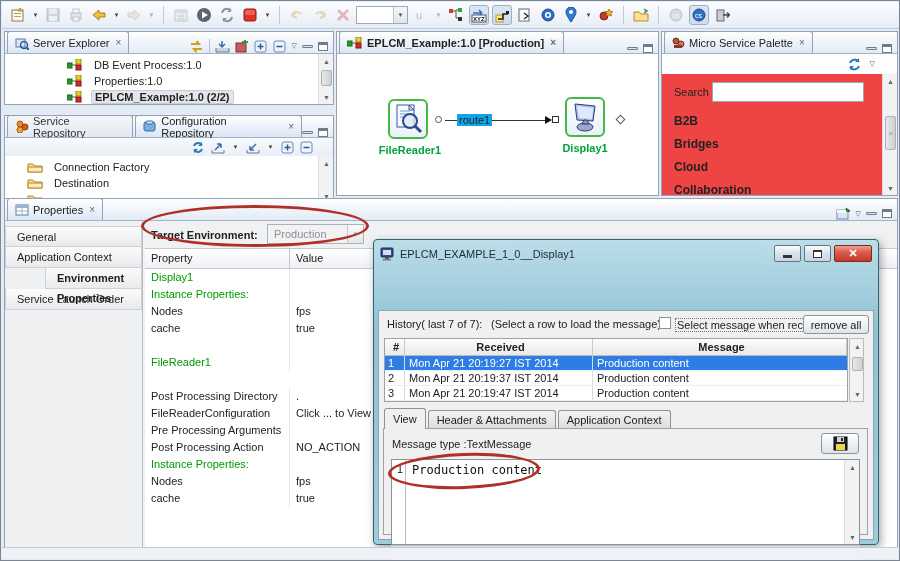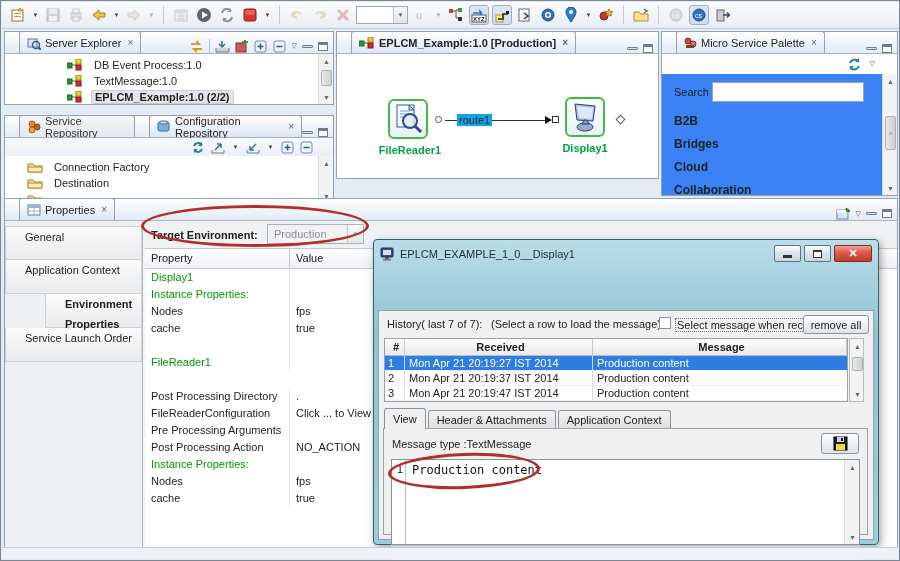--- a/index.html
+++ b/index.html
@@ -15,42 +15,42 @@
   .tbi.pressed { border-color:#9fb0c4; background:linear-gradient(#dde7f3,#cfdcEC); }
   .tbi.dim { opacity:.38; }
   .dd { font-size:6px; color:#444; width:9px; text-align:center; flex:none; }
   .dd.dim { opacity:.4; }
   .combo { width:52px; height:18px; background:#fff; border:1px solid #9fa8b4; display:flex; align-items:center; }
   .combo .cbtn { margin-left:auto; width:14px; height:16px; background:linear-gradient(#f5f7fa,#dfe5ee); border-left:1px solid #b8c0cc; font-size:6px; color:#555; display:flex; align-items:center; justify-content:center; }
 
   
   .panel { background:#fff; border:1px solid #93a2b5; }
   .tabbar { position:absolute; left:0; top:0; right:0; height:22px; background:linear-gradient(#fefefe,#e2ebf6); border-bottom:1px solid #a5b2c3; display:flex; align-items:flex-end; }
-  .etab { height:22px; display:flex; align-items:center; gap:4px; padding:0 7px; border:1px solid #93a2b5; border-bottom:none; border-radius:3px 3px 0 0; background:linear-gradient(#ffffff,#dbe6f4); margin-left:14px; }
+  .etab { height:22px; display:flex; align-items:center; gap:4px; padding:0 7px; border:1px solid #93a2b5; border-bottom:none; border-radius:3px 3px 0 0; background:linear-gradient(#ffffff,#dbe6f4); margin-left:2px; }
   .etab.inactive { background:linear-gradient(#f4f6f9,#e3e8ef); color:#333; }
   .closex { font-size:10px; color:#666; padding-left:2px; }
   .viewbtns { margin-left:auto; display:flex; align-items:center; gap:5px; padding-right:5px; }
   .minbtn { width:11px; height:3px; border:1px solid #6e7c8c; border-radius:1px; background:#dfe6ee; }
   .maxbtn { width:10px; height:9px; border:1px solid #6e7c8c; background:#fff; border-top-width:3px; }
   .chev { font-size:7px; color:#556; }
 
   
   .tree-item { height:16px; display:flex; align-items:center; gap:8px; padding-left:4px; white-space:nowrap; }
   .tree-item .lbl { padding:0 3px; }
   .tree-item.sel .lbl { font-weight:bold; background:#e2e6eb; border:1px solid #c8cdd4; border-radius:2px; }
 
   
   .vscroll { position:absolute; width:15px; background:#f2f2f2; border-left:1px solid #dcdcdc; }
   .hscroll { position:absolute; height:14px; background:#f2f2f2; border-top:1px solid #dcdcdc; display:flex; align-items:center; }
   .sarrow { color:#5f6b77; font-size:7px; width:15px; height:14px; display:flex; align-items:center; justify-content:center; flex:none; }
   .vthumb { position:absolute; left:2px; width:11px; background:linear-gradient(90deg,#e8e8e8,#cfcfcf); border:1px solid #aab2ba; border-radius:2px; }
   .hthumb { height:10px; background:linear-gradient(#e8e8e8,#cfcfcf); border:1px solid #aab2ba; border-radius:2px; display:flex; align-items:center; justify-content:center; color:#8a929a; font-size:7px; letter-spacing:1px; }
 
   
-  .propnav-item { height:34px; line-height:20px; padding-left:19px; background:linear-gradient(#fbfbfb,#e9eaec); border:1px solid #cdd0d4; border-top:none; color:#222; }
+  .propnav-item { height:21px; line-height:20px; padding-left:11px; background:linear-gradient(#fbfbfb,#e9eaec); border:1px solid #cdd0d4; border-top:none; color:#222; }
   .propnav-item:first-child { border-top:1px solid #cdd0d4; }
   .propnav-item.sel { font-weight:bold;margin-left:40px; }
 
   
   .ptable-head { position:absolute; display:flex; height:20px; line-height:19px; background:linear-gradient(#ffffff,#eef0f3); border-bottom:1px solid #c6cad0; }
   .prow { position:absolute; display:flex; height:17px; line-height:16px; }
   .prow .c1 { width:145px; padding-left:6px; border-right:1px solid #e4e6ea; overflow:hidden; }
   .prow .c2 { flex:1; padding-left:6px; overflow:hidden; }
   .prow.green .c1 { color:#009a00; }
 
@@ -328,21 +328,21 @@
       </div>
       <div class="tree-item" style="padding-left:62px;">
         <span class="ico">
             <svg width="16" height="12">
               <rect x="0" y="4" width="5" height="5" fill="#2a9a2a" stroke="#1a6a1a"></rect>
               <path d="M5 6 h4" stroke="#555"></path>
               <rect x="9" y="0" width="5" height="5" fill="#e8d22a" stroke="#9a8a10"></rect>
               <rect x="9" y="6" width="5" height="5" fill="#d42a2a" stroke="#8a1010"></rect>
             </svg>
           </span>
-        <span class="lbl">TextMessage:1.0</span>
+        <span class="lbl">Properties:1.0</span>
       </div>
       <div class="tree-item sel" style="padding-left:62px;">
         <span class="ico">
             <svg width="16" height="12">
               <rect x="0" y="4" width="5" height="5" fill="#2a9a2a" stroke="#1a6a1a"></rect>
               <path d="M5 6 h4" stroke="#555"></path>
               <rect x="9" y="0" width="5" height="5" fill="#e8d22a" stroke="#9a8a10"></rect>
               <rect x="9" y="6" width="5" height="5" fill="#d42a2a" stroke="#8a1010"></rect>
             </svg>
           </span>
@@ -445,21 +445,21 @@
             </svg>
           </span>
       </div>
     </div>
     <div class="vscroll" style="right:0;top:40px;bottom:0;">
       <span class="sarrow" style="position:absolute;top:0;">▲</span>
       <span class="sarrow" style="position:absolute;bottom:0;">▼</span>
     </div>
   </div>
 
-  <div class="abs panel" style="left:335px; top:30px; width:323px; height:148px;">
+  <div class="abs panel" style="left:335px; top:30px; width:323px; height:165px;">
     <div class="tabbar">
       <div class="etab" style="font-weight:bold;">
         <span class="ico">
             <svg width="16" height="12">
               <rect x="0" y="4" width="5" height="5" fill="#2a9a2a" stroke="#1a6a1a"></rect>
               <path d="M5 6 h4" stroke="#555"></path>
               <rect x="9" y="0" width="5" height="5" fill="#e8d22a" stroke="#9a8a10"></rect>
               <rect x="9" y="6" width="5" height="5" fill="#d42a2a" stroke="#8a1010"></rect>
             </svg>
           </span>
@@ -524,21 +524,21 @@
     <div class="abs" style="left:0;top:22px;right:0;height:20px;background:#fdfdfe;display:flex;align-items:center;justify-content:flex-end;gap:8px;padding-right:22px;">
       <span class="ico">
           <svg width="15" height="14">
             <path d="M3 6 A5 5 0 0 1 12 5 M12 9 A5 5 0 0 1 3 10" stroke="#2a7ab8" stroke-width="2" fill="none"></path>
             <path d="M12 1 v4 h-4 z" fill="#2a7ab8"></path>
             <path d="M3 13 v-4 h4 z" fill="#2a7ab8"></path>
           </svg>
         </span>
       <span class="chev">▽</span>
     </div>
-    <div class="abs" style="left:0;top:42px;right:15px;bottom:0;background:#3b82f6;overflow:hidden;text-decoration:underline;">
+    <div class="abs" style="left:0;top:42px;right:15px;bottom:0;background:#ef4444;overflow:hidden;text-decoration:underline;">
       <span class="abs" style="left:12px;top:12px;">Search</span>
       <input class="abs" style="left: 50px; top: 8px; width: 152px; height: 20px; border: 1px solid rgb(154, 166, 180); font: 11px &quot;Liberation Sans&quot;, sans-serif; padding: 0px 3px;">
       <div class="abs" style="left:12px;top:40px;font-weight:bold;font-size:12px;">B2B</div>
       <div class="abs" style="left:12px;top:63px;font-weight:bold;font-size:12px;">Bridges</div>
       <div class="abs" style="left:12px;top:86px;font-weight:bold;font-size:12px;">Cloud</div>
       <div class="abs" style="left:12px;top:109px;font-weight:bold;font-size:12px;">Collaboration</div>
     </div>
     <div class="vscroll" style="right:0;top:42px;bottom:0;">
       <span class="sarrow" style="position:absolute;top:0;">▲</span>
       <div class="vthumb" style="top:42px;height:34px;display:flex;align-items:center;justify-content:center;font-size:7px;color:#8a929a;">≡</div>

